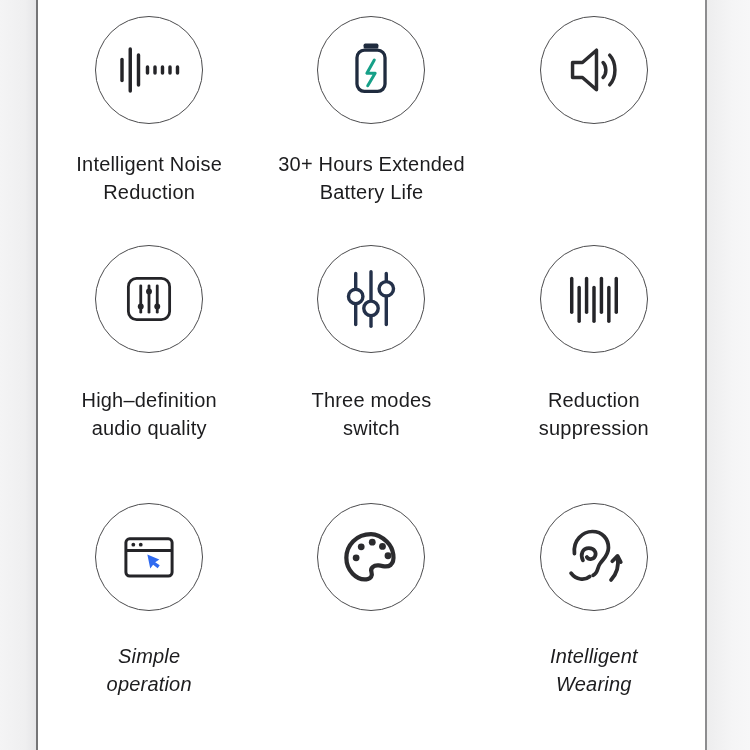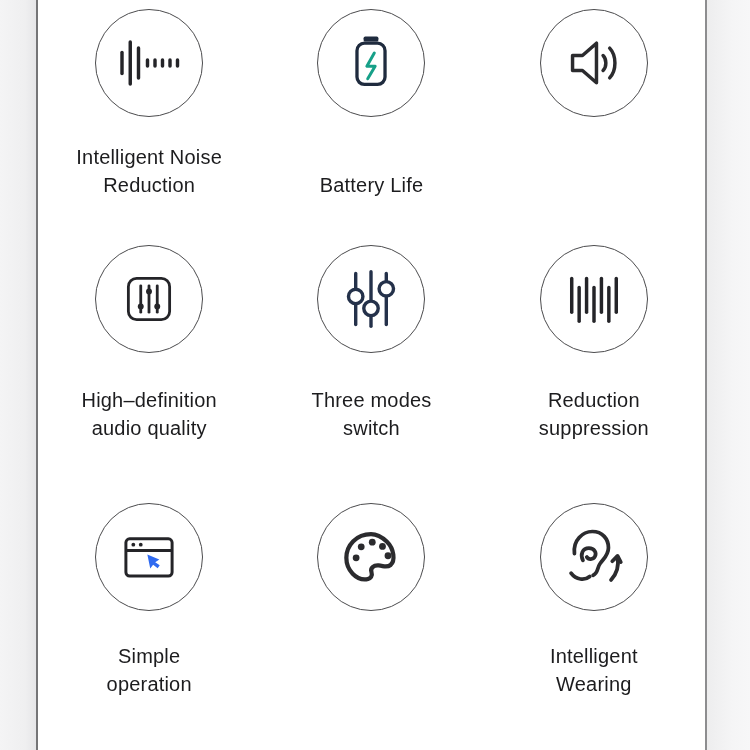--- a/index.html
+++ b/index.html
@@ -20,36 +20,36 @@
   }
   .edge-line-right{
     position:absolute;left:705px;top:0;width:2px;height:750px;background:#8d8d8f;
   }
   .page-edge-right{
     position:absolute;left:707px;top:0;width:43px;height:750px;
     background:linear-gradient(90deg,#ededee 0%,#f5f5f6 60%,#f7f7f8 100%);
   }
   .grid{position:absolute;left:0;top:0;width:667px;}
   .feature-row{display:flex;justify-content:center;}
-  .feature-row.r1{height:213px;padding-top:9px;box-sizing:border-box;}
+  .feature-row.r1{height:213px;padding-top:16px;box-sizing:border-box;}
   .feature-row.r2{height:229px;padding-top:32px;box-sizing:border-box;}
   .feature-row.r3{height:256px;padding-top:61px;box-sizing:border-box;}
   .cell{width:223px;display:flex;flex-direction:column;align-items:center;}
   .circle{
     width:108px;height:108px;border-radius:50%;
     border:1.6px solid #4c4c4e;box-sizing:border-box;
     display:flex;align-items:center;justify-content:center;background:#fff;
   }
   .caption{
     text-align:center;font-size:20px;line-height:28px;color:#1c1c1e;
     letter-spacing:.2px;
   }
   .feature-row.r1 .caption{margin-top:26px;}
   .feature-row.r2 .caption{margin-top:33px;}
-  .feature-row.r3 .caption{margin-top:31px;}
+  .feature-row.r3 .caption{margin-top:31px;font-style:italic;}
   svg{display:block;}
 </style>
 </head>
 <body>
 
 <div class="page-edge-left"></div>
 <div class="panel">
   <div class="grid">
 
     <div class="feature-row r1">
@@ -75,21 +75,21 @@
 
       <div class="cell">
         <div class="circle">
           <svg width="66" height="66" viewBox="0 0 80 80" fill="none">
             <rect x="31" y="8" width="18" height="6" rx="2" fill="#1f2b3e"></rect>
             <rect x="23" y="16" width="34" height="50" rx="9" stroke="#1f2b3e" stroke-width="4"></rect>
             <path d="M44 28 L35 44 L45 44 L36 59" stroke="#16a088" stroke-width="3.6" stroke-linecap="round" stroke-linejoin="round"></path>
           </svg>
         </div>
         <div class="caption">
-          <br>
+          <span>30+ Hours Extended</span><br>
           <span>Battery Life</span>
         </div>
       </div>
 
       <div class="cell">
         <div class="circle">
           <svg width="66" height="66" viewBox="0 0 80 80" fill="none" stroke="#2b2b2e" stroke-width="4.2" stroke-linejoin="round" stroke-linecap="round">
             <path d="M14 31 H26 L43 16 V64 L26 49 H14 Z"></path>
             <path d="M51 31 C55.5 35.5 55.5 44.5 51 49"></path>
             <path d="M59 22 C67.5 31 67.5 49 59 58"></path>

